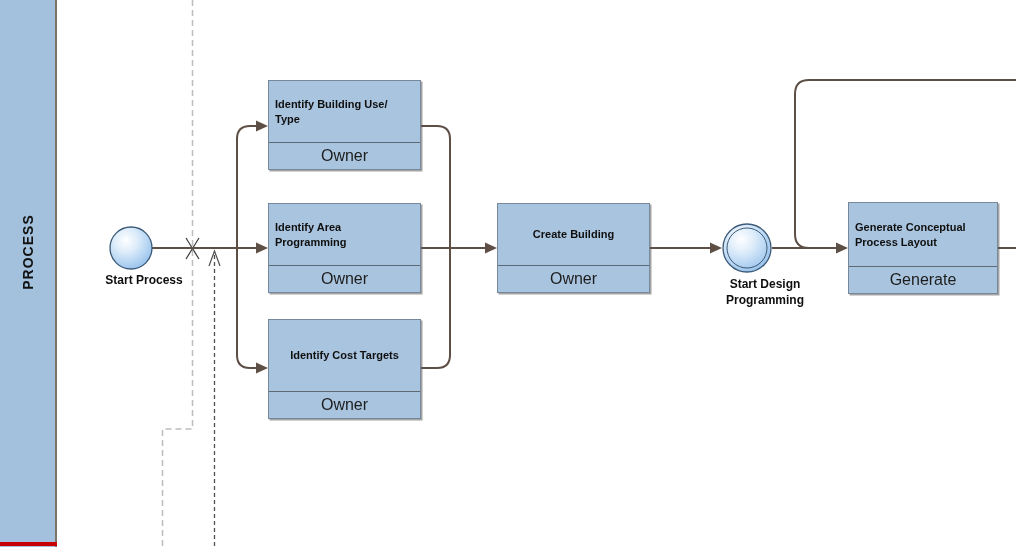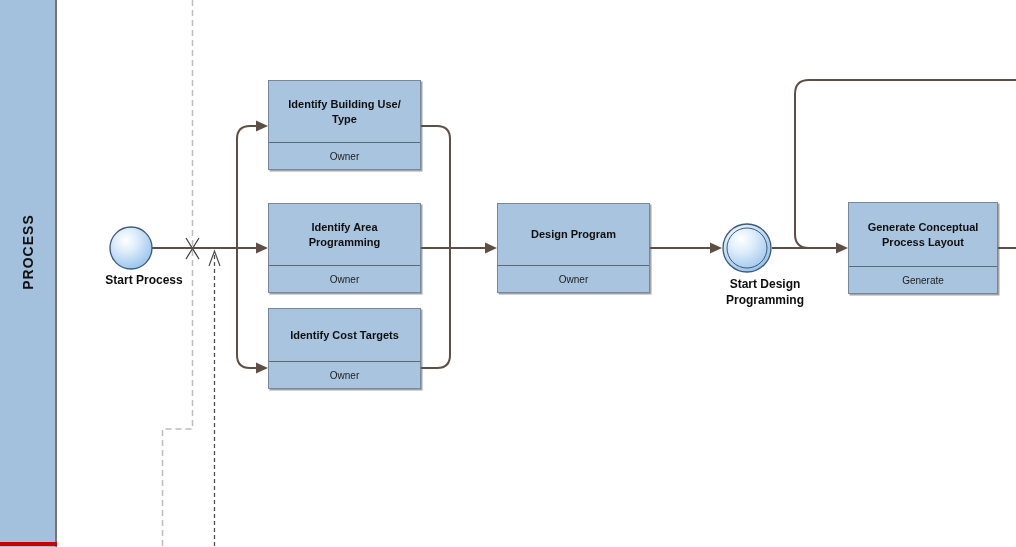--- a/index.html
+++ b/index.html
@@ -25,26 +25,26 @@
   
   #connectors{position:absolute;left:0;top:0;}
   
   .task{
     position:absolute;background:#a9c4de;border:1px solid #77889b;
     box-shadow:1.5px 1.5px 0 rgba(90,90,90,.55);
     display:flex;flex-direction:column;box-sizing:border-box;
   }
   .task-title{
     flex:1;display:flex;align-items:center;justify-content:center;
-    text-align:center;font-size:11px;font-weight:bold;color:#0f0f0f;
+    text-align:left;font-size:11px;font-weight:bold;color:#0f0f0f;
     line-height:1.35;padding:2px 6px;border-bottom:1px solid #5d6a76;
   }
   .task-role{
     height:26px;display:flex;align-items:center;justify-content:center;
-    font-size:10px;color:#1d1d1d;
+    font-size:16px;color:#1d1d1d;
   }
   
   .event-label{
     position:absolute;text-align:center;font-size:12px;font-weight:bold;
     color:#0f0f0f;line-height:1.3;
   }
 </style>
 </head>
 <body>
 
@@ -107,27 +107,27 @@
   <div class="task" style="left:268px;top:80px;width:153px;height:90px">
     <div class="task-title">Identify Building Use/ Type</div>
     <div class="task-role">Owner</div>
   </div>
 
   <div class="task" style="left:268px;top:203px;width:153px;height:90px">
     <div class="task-title">Identify Area Programming</div>
     <div class="task-role">Owner</div>
   </div>
 
-  <div class="task" style="left:268px;top:308px;width:153px;height:81px">
+  <div class="task" style="left:268px;top:319px;width:153px;height:100px">
     <div class="task-title">Identify Cost Targets</div>
     <div class="task-role">Owner</div>
   </div>
 
   <div class="task" style="left:497px;top:203px;width:153px;height:90px">
-    <div class="task-title">Design Program</div>
+    <div class="task-title">Create Building</div>
     <div class="task-role">Owner</div>
   </div>
 
   <div class="task" style="left:848px;top:202px;width:150px;height:92px">
     <div class="task-title">Generate Conceptual Process Layout</div>
     <div class="task-role">Generate</div>
   </div>
 
   <div class="event-label" style="left:84px;top:273px;width:120px">Start Process</div>
 

